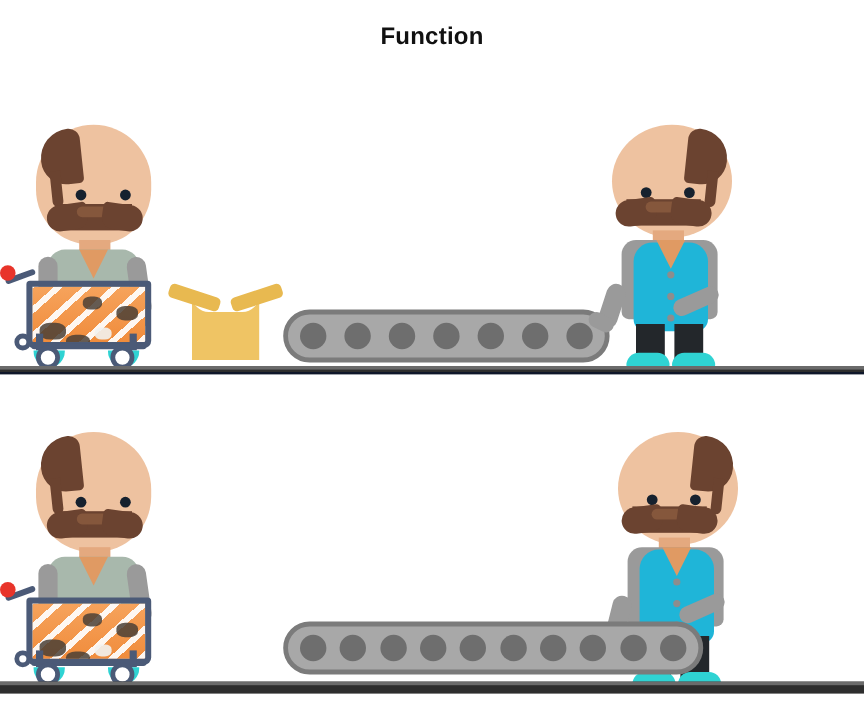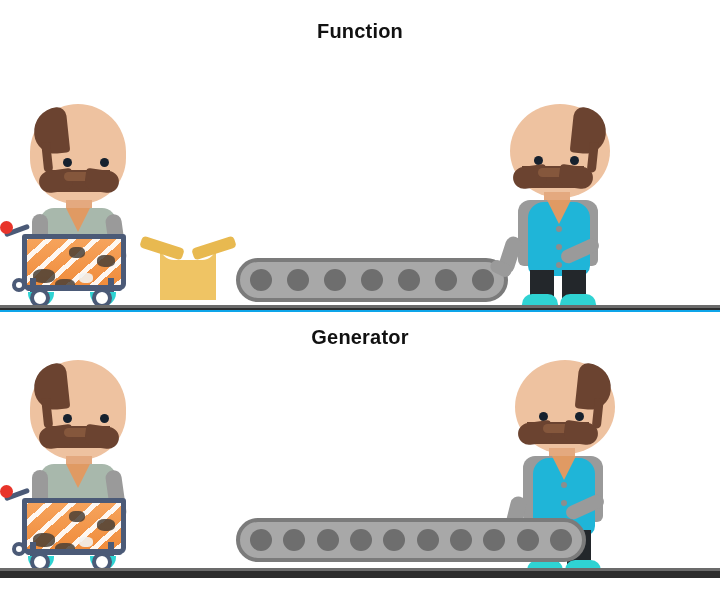--- a/index.html
+++ b/index.html
@@ -2,21 +2,21 @@
 <html><head>
 <meta charset="utf-8">
 <style>
   html,body{margin:0;padding:0;}
   body{
     width:720px;height:600px;
     background:#ffffff;
     font-family:"Liberation Sans", sans-serif;
     overflow:hidden;
   }
-  #stage{position:relative;width:720px;height:600px;background:#0ea5e9;}
+  #stage{position:relative;width:720px;height:600px;background:#0f172a;}
 
   .panel{position:absolute;left:0;width:720px;background:#ffffff;overflow:hidden;}
   #panel-function{top:0;height:310px;}
   #panel-generator{top:312px;height:288px;}
 
   .panel-title{
     position:absolute;left:0;width:720px;text-align:center;
     font-size:20px;font-weight:bold;color:#111111;
     letter-spacing:0.2px;
   }
@@ -264,21 +264,20 @@
       <div class="legs-dark" style="left:62px;top:166px;width:24px;height:34px;"></div>
       <div class="shoe" style="left:22px;top:190px;width:36px;height:16px;"></div>
       <div class="shoe" style="left:60px;top:190px;width:36px;height:16px;"></div>
     </div>
 
     <div class="ground" id="ground-function"></div>
   </div>
 
   <div class="panel" id="panel-generator">
 
-    <div class="panel-title" id="title-generator">Generator</div>
 
     <div class="character" style="left:16px;top:48px;width:130px;height:200px;">
 
       <div class="head" style="left:14px;top:0;width:96px;height:100px;">
         <div class="hair hair-left"></div>
         <div class="eye" style="left:33px;top:54px;"></div>
         <div class="eye" style="left:70px;top:54px;"></div>
         <div class="mustache" style="left:18px;top:66px;">
           <div class="must-hi"></div>
         </div>

